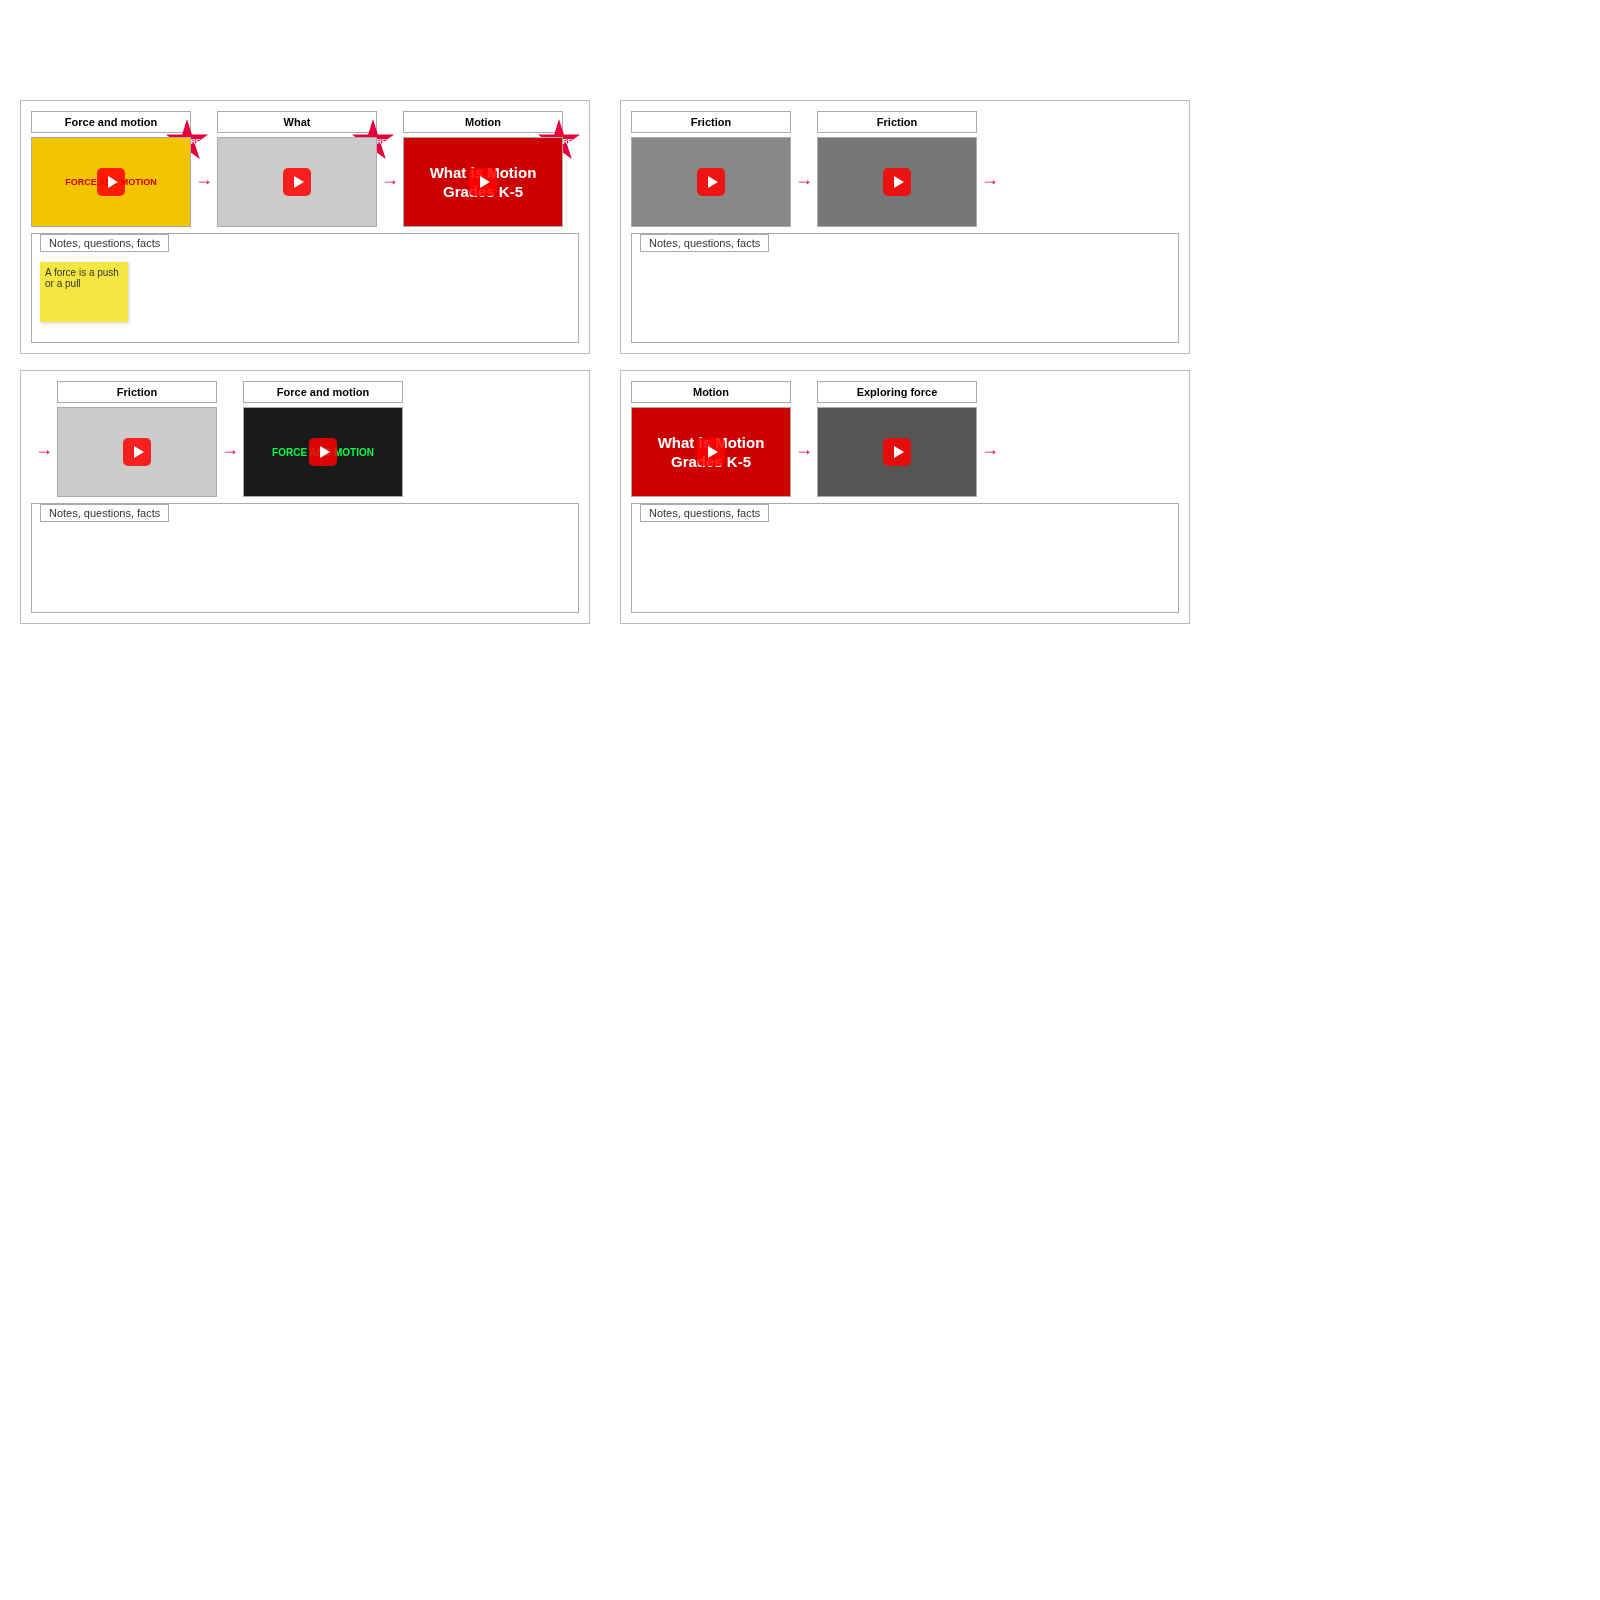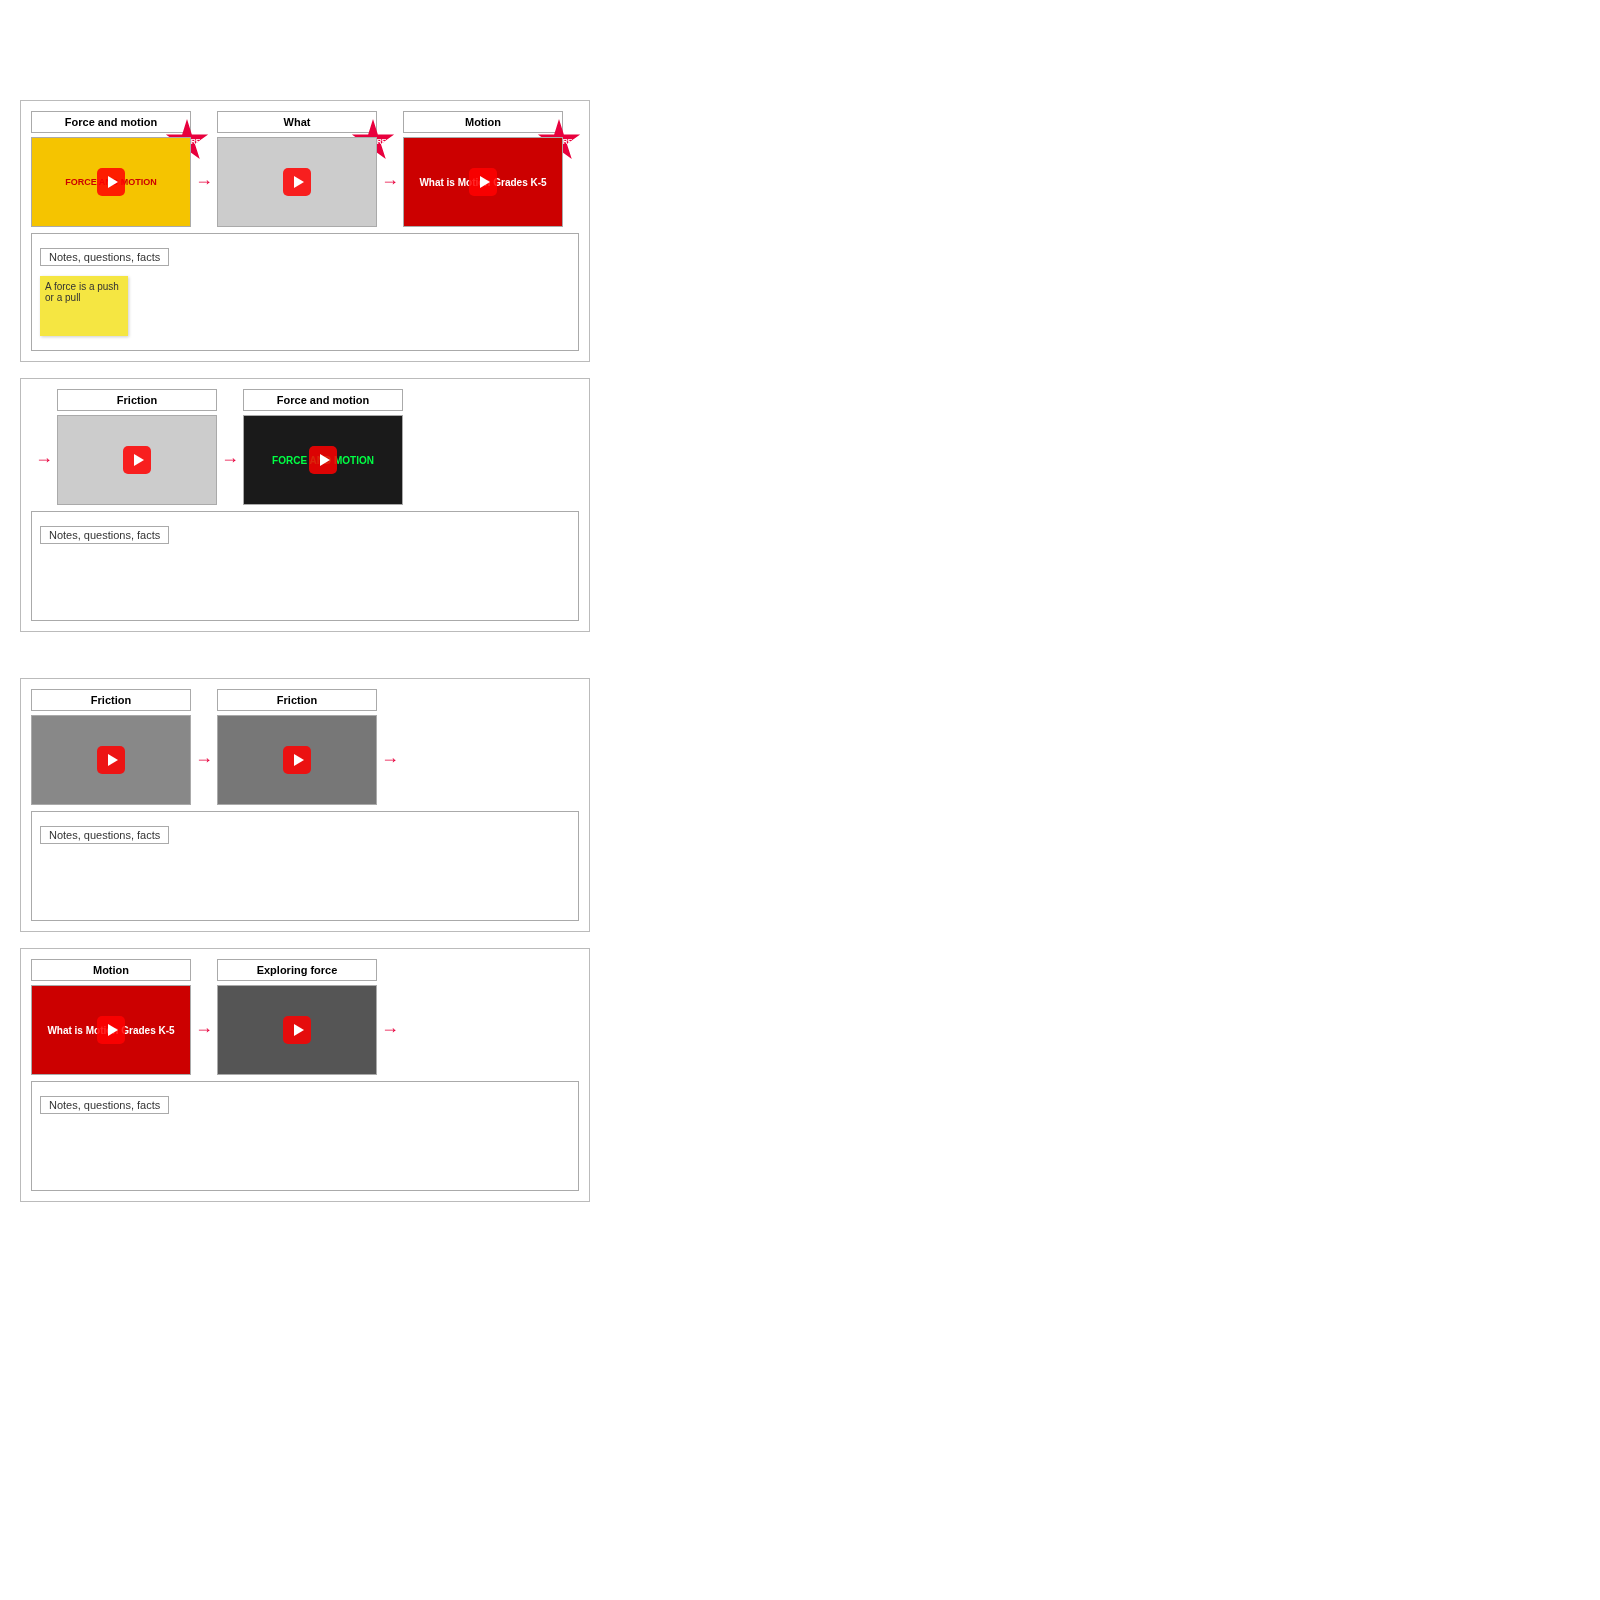--- a/index.html
+++ b/index.html
@@ -9,21 +9,20 @@
       font-size: 12px;
       width: 1600px;
       min-height: 1600px;
       padding: 40px 20px;
     }
 
     .main-container {
       display: flex;
       gap: 30px;
       padding-top: 60px;
-      flex-direction: column;
     }
 
     
     .left-section {
       width: 570px;
     }
 
     
     .right-section {
       width: 570px;
@@ -117,21 +116,21 @@
     }
 
     .video-card-wrapper {
       position: relative;
       display: inline-block;
     }
 
     
     .notes-area {
       border: 1.5px solid #aaa;
-      padding: 14px 8px;
+      padding: 0 8px;
       min-height: 110px;
       margin-top: 6px;
       background: #fff;
     }
 
     .notes-label {
       font-size: 11px;
       color: #333;
       display: inline-block;
       border: 1px solid #aaa;
@@ -162,21 +161,21 @@
       color: #c00;
       text-align: center;
       z-index: 1;
       line-height: 1.2;
     }
 
     .thumb-what-is-motion {
       background: #c00;
     }
     .thumb-what-is-motion .thumb-text {
-      font-size: 10px;
+      font-size: 15px;
       font-weight: bold;
       color: #fff;
       z-index: 1;
       text-align: center;
       line-height: 1.3;
     }
 
     .thumb-person {
       background: #ccc;
     }

